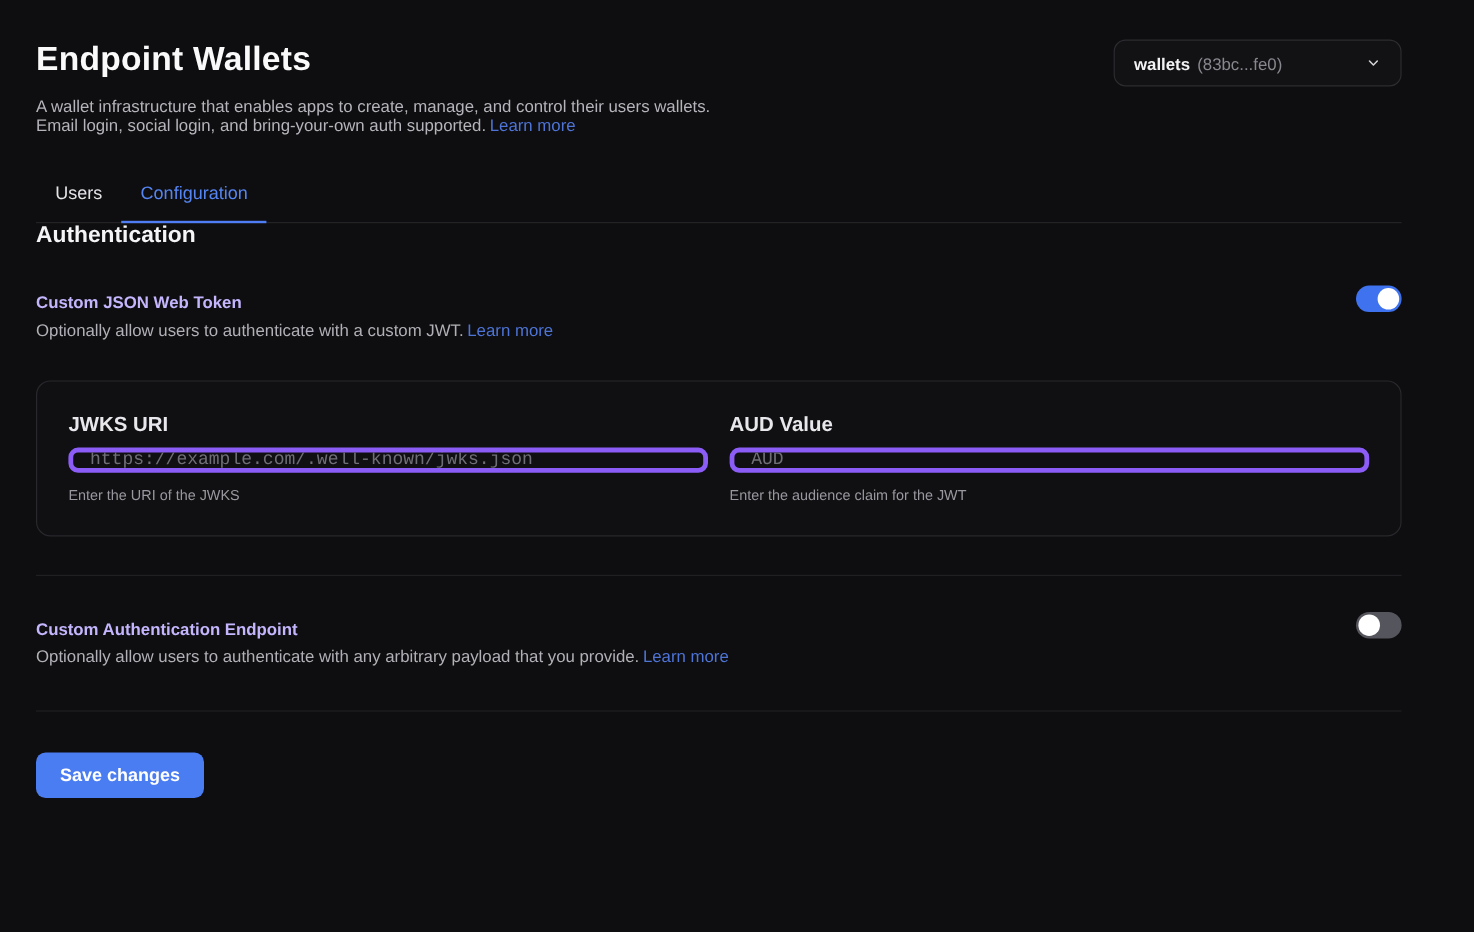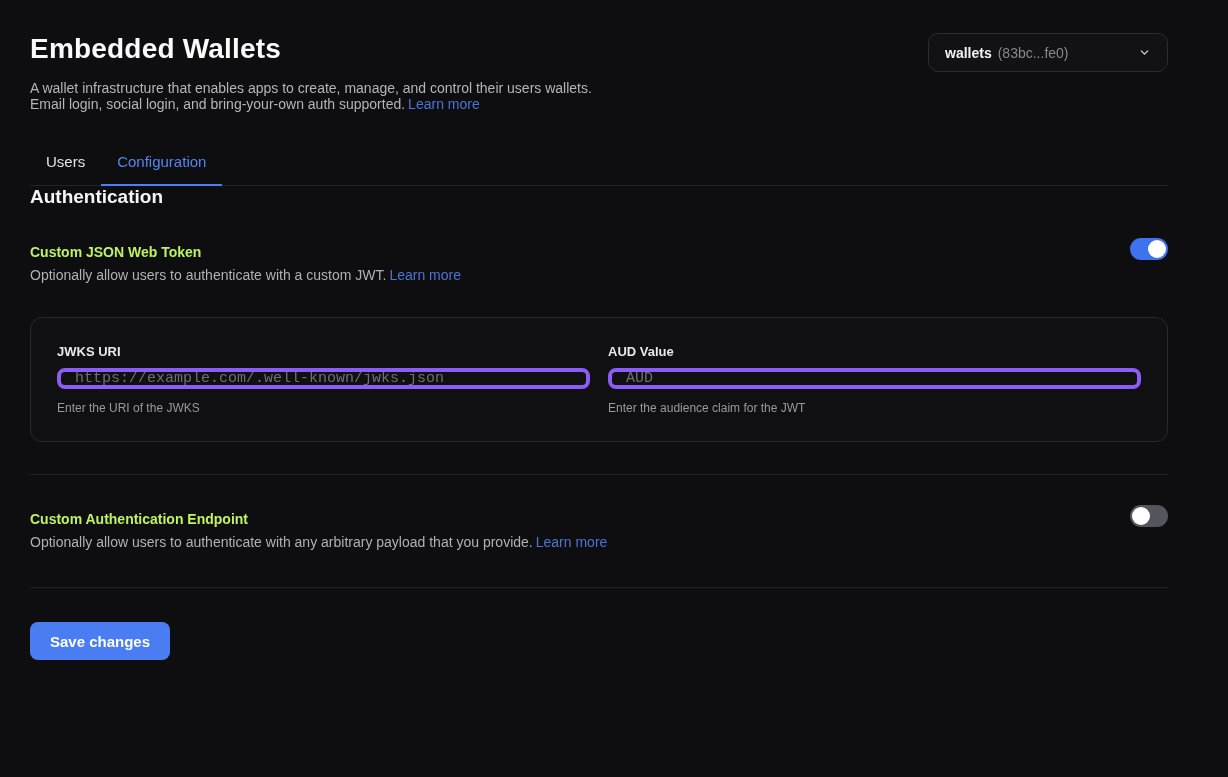--- a/index.html
+++ b/index.html
@@ -38,21 +38,21 @@
   .tab {
     padding: 4px 16px 14px; font-size: 15px; color: #e3e3e8;
     cursor: pointer; position: relative; margin-bottom: -1px;
   }
   .tab.active { color: #5585f2; border-bottom: 2px solid #4f7df5; }
 
   
   .section-heading { font-size: 19px; font-weight: 700; color: #f5f5f7; }
 
   .setting-row { margin-top: 36px; display: flex; justify-content: space-between; align-items: flex-start; }
-  .setting-title { font-size: 14px; font-weight: 700; color: #bef264; }
+  .setting-title { font-size: 14px; font-weight: 700; color: #c4b5fd; }
   .setting-desc { margin-top: 7px; font-size: 14px; color: #b0b0b6; }
   .setting-desc a.link { margin-left: 3px; }
 
   
   .switch {
     flex: 0 0 auto; width: 38px; height: 22px; border-radius: 11px;
     position: relative; cursor: pointer; margin-top: -6px;
   }
   .switch[data-state="on"] { background: #3f72ee; }
   .switch[data-state="off"] { background: #55555d; }
@@ -62,21 +62,21 @@
   }
   .switch[data-state="on"] .knob { right: 2px; }
   .switch[data-state="off"] .knob { left: 2px; }
 
   
   .card {
     margin-top: 34px; border: 1px solid #28282d; border-radius: 12px;
     background: #101013; padding: 26px 26px 26px;
   }
   .card-grid { display: grid; grid-template-columns: 1fr 1fr; column-gap: 18px; }
-  .field-label { font-size: 13px; font-weight: 700; color: #e8e8ec; }
+  .field-label { font-size: 17px; font-weight: 700; color: #e8e8ec; }
   .text-input {
     margin-top: 9px; width: 100%; height: 21px;
     background: transparent; border: 4px solid #8b5cf6; border-radius: 8px;
     padding: 0 14px; font-size: 15px; color: #e8e8ec;
     font-family: Liberation Mono, monospace; outline: none;
   }
   .text-input::placeholder { color: #6f6f77; }
   .field-helper { margin-top: 12px; font-size: 12px; color: #98989e; }
 
   .divider { border-top: 1px solid #202024; }
@@ -90,21 +90,21 @@
     font-family: "Liberation Sans", sans-serif; cursor: pointer;
   }
 </style>
 </head>
 <body>
 
 <div class="page">
 
   <div class="header-row">
     <div>
-      <h1 class="page-title">Embedded Wallets</h1>
+      <h1 class="page-title">Endpoint Wallets</h1>
       <p class="page-desc"><span>A wallet infrastructure that enables apps to create, manage, and control their users wallets. Email login, social login, and bring-your-own auth supported.</span><a class="link">Learn more</a></p>
     </div>
     <div class="key-selector">
       <span class="key-name">wallets</span>
       <span class="key-hint">(83bc...fe0)</span>
       <span class="chev">
         <svg width="13" height="13" viewBox="0 0 24 24">
             <path d="M6 9l6 6 6-6" stroke="currentColor" stroke-width="2.4" fill="none" stroke-linecap="round" stroke-linejoin="round"></path>
           </svg>
       </span>

